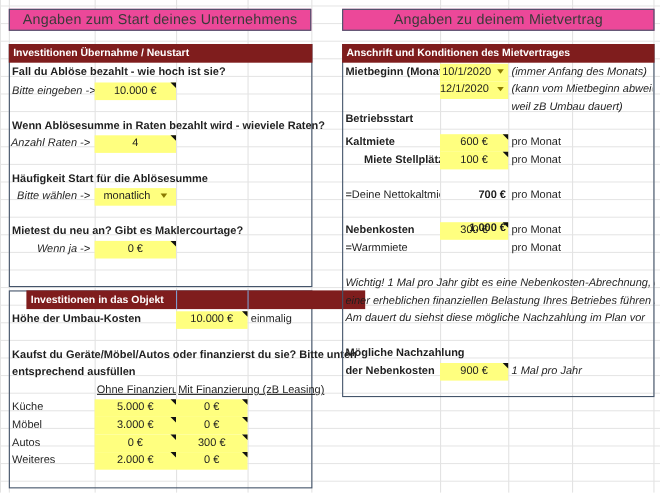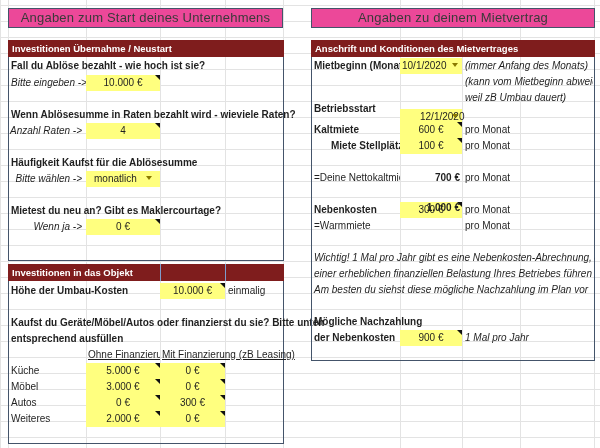--- a/index.html
+++ b/index.html
@@ -46,30 +46,30 @@
 <div class="hdr" style="left:8px;top:40px;width:276px;">Investitionen Übernahme / Neustart</div>
 
 <div class="abs b" style="left:11px;top:58px;">Fall du Ablöse bezahlt - wie hoch ist sie?</div>
 <div class="abs i r" style="left:11px;top:75px;width:72px;text-align:left;">Bitte eingeben -&gt;</div>
 <div class="yel" style="left:86px;top:75px;width:74px;"><span>10.000 €</span><span class="corner"></span></div>
 
 <div class="abs b" style="left:11px;top:107px;">Wenn Ablösesumme in Raten bezahlt wird - wieviele Raten?</div>
 <div class="abs i r" style="left:8px;top:123px;width:74px;">Anzahl Raten -&gt;</div>
 <div class="yel" style="left:86px;top:123px;width:74px;"><span>4</span><span class="corner"></span></div>
 
-<div class="abs b" style="left:11px;top:155px;">Häufigkeit Kaufst für die Ablösesumme</div>
+<div class="abs b" style="left:11px;top:155px;">Häufigkeit Start für die Ablösesumme</div>
 <div class="abs i r" style="left:8px;top:171px;width:74px;">Bitte wählen -&gt;</div>
 <div class="yel" style="left:86px;top:171px;width:74px;text-align:left;padding-left:8px;"><span>monatlich</span><span class="dd" style="left:60px;"></span></div>
 
 <div class="abs b" style="left:11px;top:203px;">Mietest du neu an? Gibt es Maklercourtage?</div>
 <div class="abs i r" style="left:8px;top:219px;width:74px;">Wenn ja -&gt;</div>
 <div class="yel" style="left:86px;top:219px;width:74px;"><span>0 €</span><span class="corner"></span></div>
 
 <div class="panel" style="left:8px;top:264px;width:274px;height:178px;"></div>
-<div class="hdr" style="left:8px;top:264px;width:276px;">Investitionen in das Objekt</div>
+<div class="hdr" style="left:24px;top:264px;width:308px;">Investitionen in das Objekt</div>
 <div class="hdr-sep" style="left:160px;top:264px;"></div>
 <div class="hdr-sep" style="left:225px;top:264px;"></div>
 
 <div class="abs b" style="left:11px;top:283px;">Höhe der Umbau-Kosten</div>
 <div class="yel" style="left:160px;top:283px;width:65px;"><span>10.000 €</span><span class="corner"></span></div>
 <div class="abs" style="left:228px;top:283px;">einmalig</div>
 
 <div class="abs b" style="left:11px;top:315px;">Kaufst du Geräte/Möbel/Autos oder finanzierst du sie? Bitte unten</div>
 <div class="abs b" style="left:11px;top:331px;">entsprechend ausfüllen</div>
 
@@ -95,21 +95,21 @@
 <div class="title-box" style="left:311px;top:8px;width:282px;">Angaben zu deinem Mietvertrag</div>
 
 <div class="panel" style="left:311px;top:40px;width:282px;height:319px;"></div>
 <div class="hdr" style="left:311px;top:40px;width:284px;">Anschrift und Konditionen des Mietvertrages</div>
 
 <div class="abs b" style="left:314px;top:58px;width:86px;overflow:hidden;">Mietbeginn (Monat)</div>
 <div class="yel" style="left:400px;top:58px;width:62px;text-align:left;padding-left:2px;"><span>10/1/2020</span><span class="dd" style="left:52px;"></span></div>
 <div class="abs i" style="left:465px;top:58px;">(immer Anfang des Monats)</div>
 
 <div class="abs b" style="left:314px;top:74px;margin-top:27px;">Betriebsstart</div>
-<div class="yel" style="left:400px;top:74px;width:62px;text-align:left;padding-left:20px;margin-top:35px;"><span>12/1/2020</span><span class="dd" style="left:52px;"></span></div>
+<div class="yel" style="left:400px;top:74px;width:62px;text-align:left;padding-left:0;"><span>12/1/2020</span><span class="dd" style="left:52px;"></span></div>
 <div class="abs i" style="left:465px;top:74px;width:128px;overflow:hidden;">(kann vom Mietbeginn abweichen</div>
 <div class="abs i" style="left:465px;top:90px;">weil zB Umbau dauert)</div>
 
 <div class="abs b" style="left:314px;top:122px;">Kaltmiete</div>
 <div class="yel" style="left:400px;top:122px;width:62px;"><span>600 €</span><span class="corner"></span></div>
 <div class="abs" style="left:465px;top:122px;">pro Monat</div>
 
 <div class="abs b" style="left:314px;top:138px;padding-left:17px;">Miete Stellplätze</div>
 <div class="yel" style="left:400px;top:138px;width:62px;"><span>100 €</span><span class="corner"></span></div>
 <div class="abs" style="left:465px;top:138px;">pro Monat</div>
@@ -121,18 +121,18 @@
 <div class="abs b" style="left:314px;top:202px;">Nebenkosten</div>
 <div class="yel" style="left:400px;top:202px;width:62px;"><span>300 €</span><span class="corner"></span></div>
 <div class="abs" style="left:465px;top:202px;">pro Monat</div>
 
 <div class="abs" style="left:314px;top:218px;">=Warmmiete</div>
 <div class="abs b r" style="left:400px;top:200px;width:60px;">1.000 €</div>
 <div class="abs" style="left:465px;top:218px;">pro Monat</div>
 
 <div class="abs i" style="left:314px;top:250px;width:281px;overflow:hidden;">Wichtig! 1 Mal pro Jahr gibt es eine Nebenkosten-Abrechnung, die zu</div>
 <div class="abs i" style="left:314px;top:266px;width:281px;overflow:hidden;">einer erheblichen finanziellen Belastung Ihres Betriebes führen kann.</div>
-<div class="abs i" style="left:314px;top:282px;">Am besten du siehst diese mögliche Nachzahlung im Plan vor</div>
+<div class="abs i" style="left:314px;top:282px;">Am dauert du siehst diese mögliche Nachzahlung im Plan vor</div>
 
 <div class="abs b" style="left:314px;top:314px;">Mögliche Nachzahlung</div>
 <div class="abs b" style="left:314px;top:330px;">der Nebenkosten</div>
 <div class="yel" style="left:400px;top:330px;width:62px;"><span>900 €</span><span class="corner"></span></div>
 <div class="abs i" style="left:465px;top:330px;">1 Mal pro Jahr</div>
 
 </body></html>

